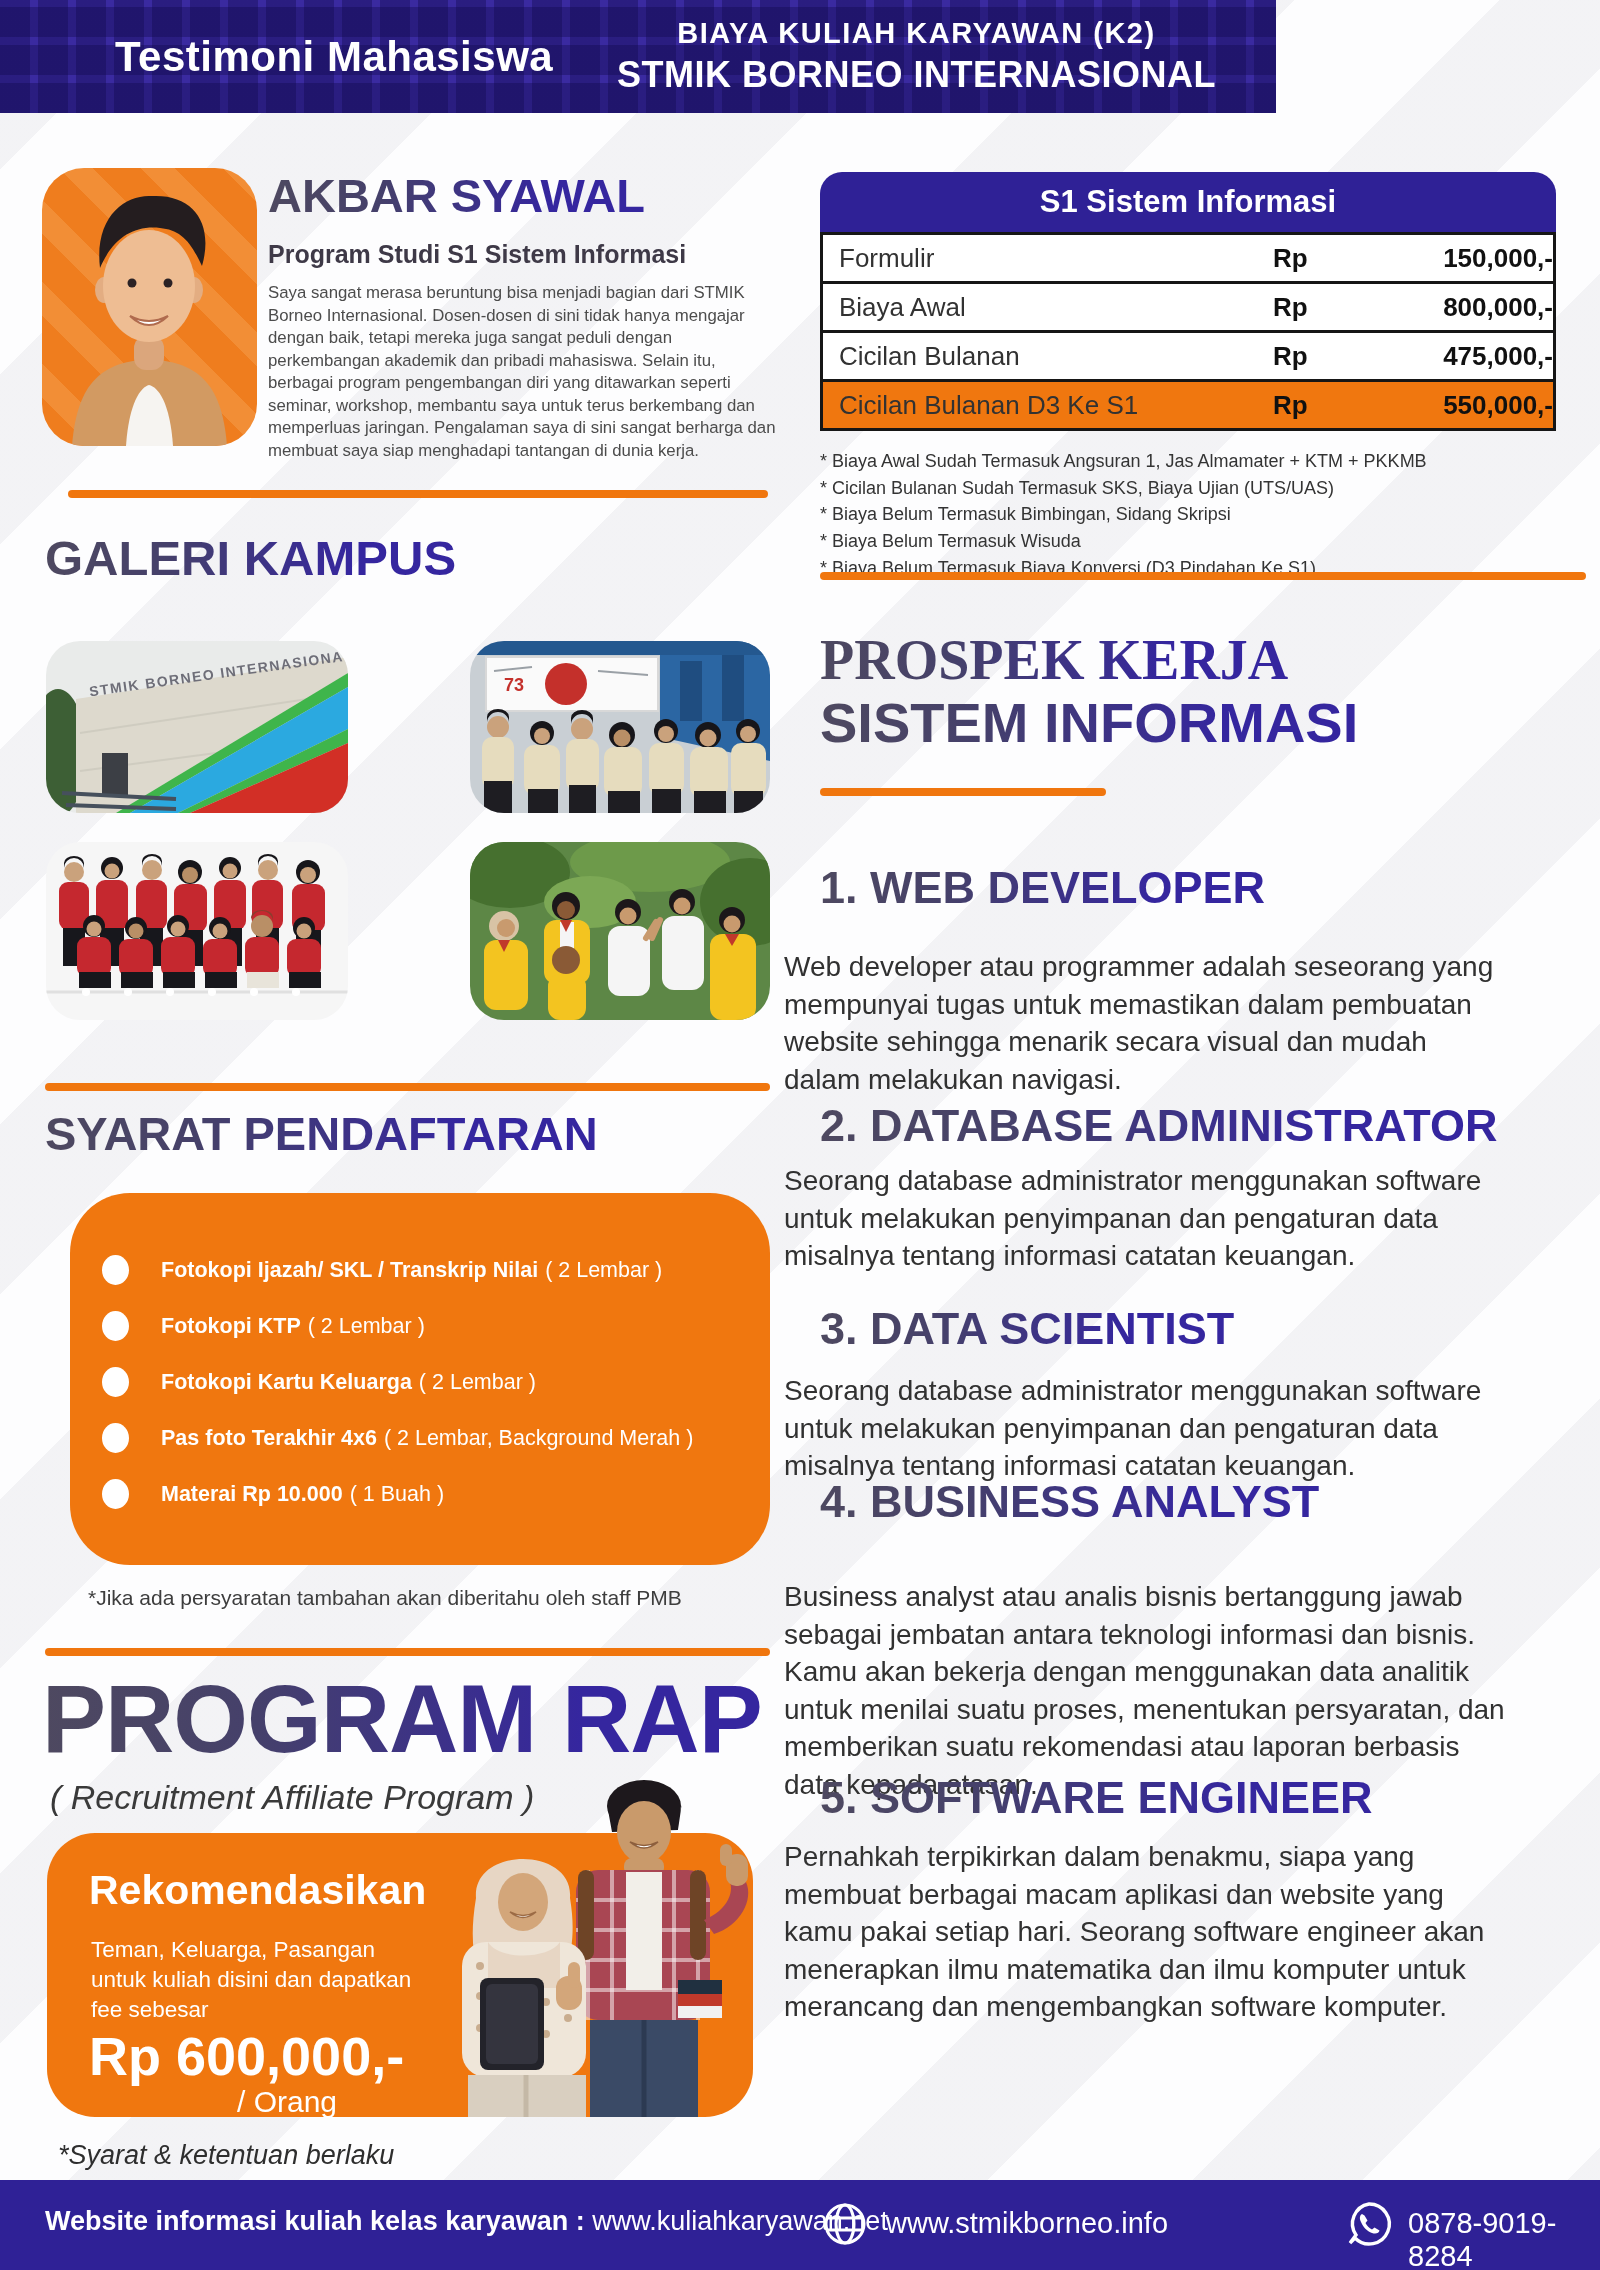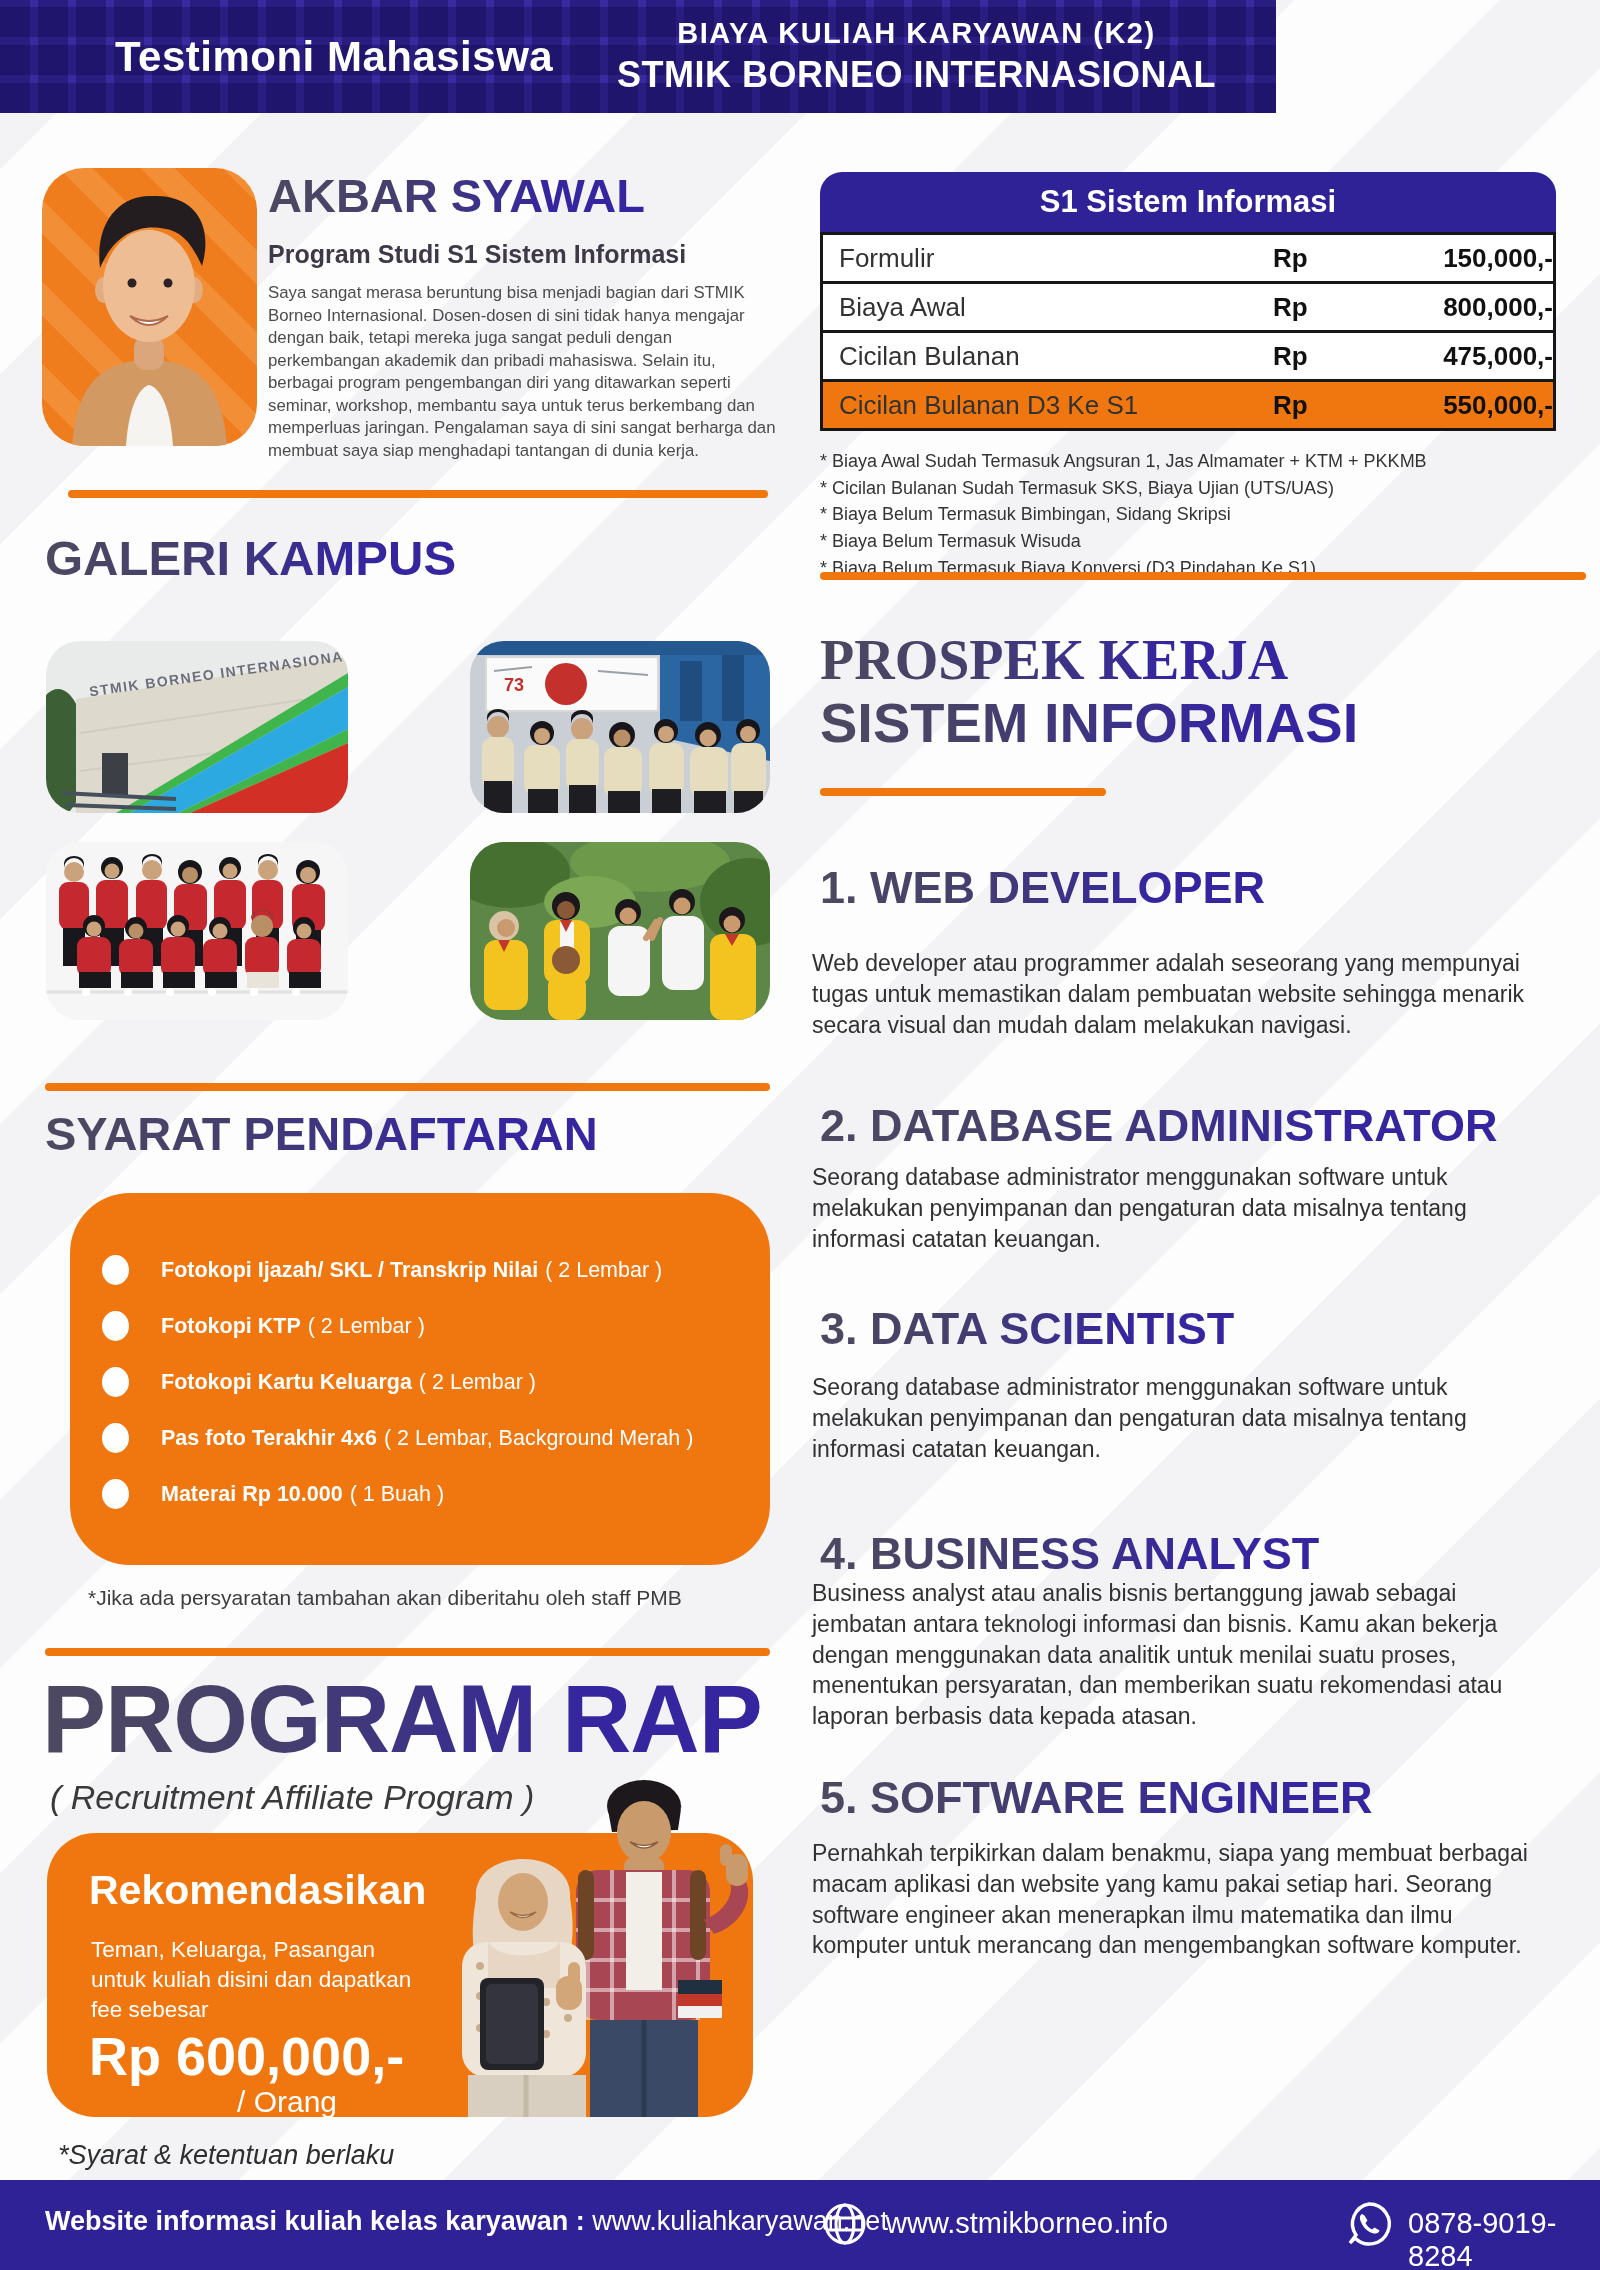--- a/index.html
+++ b/index.html
@@ -57,21 +57,21 @@
   .g1{left:46px;top:641px;width:302px;height:172px;}
   .g2{left:470px;top:641px;width:300px;height:172px;}
   .g3{left:46px;top:842px;width:302px;height:178px;}
   .g4{left:470px;top:842px;width:300px;height:178px;}
   .g1-sign{position:absolute;top:24px;left:42px;transform:rotate(-8deg);font-size:14px;font-weight:700;
     color:#6e6e78;letter-spacing:1.5px;white-space:nowrap;}
   
   .pk1{left:820px;top:628px;font-size:56px;}
   .pk2{left:820px;top:690px;font-size:56px;}
   .pitem-h{position:absolute;left:820px;font-size:45px;}
-  .pitem-p{position:absolute;left:812px;width:725px;font-size:23px;line-height:1.34;color:#313131;}
+  .pitem-p{position:absolute;left:784px;width:725px;font-size:28px;line-height:1.34;color:#313131;}
   
   .syarat-title{left:45px;top:1106px;font-size:47px;}
   .syarat-box{left:70px;top:1193px;width:700px;height:372px;border-radius:60px;background:#f0770f;
     box-sizing:border-box;padding:62px 30px 0 32px;}
   .sitem{display:flex;align-items:center;margin-bottom:26px;}
   .sdot{width:27px;height:30px;border-radius:50%;background:#fff;flex:0 0 auto;}
   .stext{margin-left:32px;font-size:21.5px;color:#fff;}
   .sb{font-weight:800;}
   .sn{font-weight:400;margin-left:7px;}
   .syarat-note{left:88px;top:1586px;font-size:21px;color:#3d3d3d;}
@@ -339,21 +339,21 @@
 
   <h3 class="pitem-h gtext" style="margin:0;top:862px;">1. WEB DEVELOPER</h3>
   <p class="pitem-p" style="margin:0;top:948px;">Web developer atau programmer adalah seseorang yang mempunyai tugas untuk memastikan dalam pembuatan website sehingga menarik secara visual dan mudah dalam melakukan navigasi.</p>
 
   <h3 class="pitem-h gtext" style="margin:0;top:1100px;">2. DATABASE ADMINISTRATOR</h3>
   <p class="pitem-p" style="margin:0;top:1162px;">Seorang database administrator menggunakan software untuk melakukan penyimpanan dan pengaturan data misalnya tentang informasi catatan keuangan.</p>
 
   <h3 class="pitem-h gtext" style="margin:0;top:1303px;">3. DATA SCIENTIST</h3>
   <p class="pitem-p" style="margin:0;top:1372px;">Seorang database administrator menggunakan software untuk melakukan penyimpanan dan pengaturan data misalnya tentang informasi catatan keuangan.</p>
 
-  <h3 class="pitem-h gtext" style="margin:0;top:1528px;">4. BUSINESS ANALYST</h3>
+  <h3 class="pitem-h gtext" style="margin:0;top:1476px;">4. BUSINESS ANALYST</h3>
   <p class="pitem-p" style="margin:0;top:1578px;">Business analyst atau analis bisnis bertanggung jawab sebagai jembatan antara teknologi informasi dan bisnis. Kamu akan bekerja dengan menggunakan data analitik untuk menilai suatu proses, menentukan persyaratan, dan memberikan suatu rekomendasi atau laporan berbasis data kepada atasan.</p>
 
   <h3 class="pitem-h gtext" style="margin:0;top:1772px;text-align:right;">5. SOFTWARE ENGINEER</h3>
   <p class="pitem-p" style="margin:0;top:1838px;">Pernahkah terpikirkan dalam benakmu, siapa yang membuat berbagai macam aplikasi dan website yang kamu pakai setiap hari. Seorang  software engineer akan menerapkan ilmu matematika dan ilmu komputer untuk merancang dan mengembangkan software komputer.</p>
 
   <h2 class="abs syarat-title gtext" style="margin:0;">SYARAT PENDAFTARAN</h2>
   <div class="abs syarat-box">
     <div class="sitem">
       <span class="sdot"></span>
       <span class="stext"><span class="sb">Fotokopi Ijazah/ SKL / Transkrip Nilai</span><span class="sn">( 2 Lembar )</span></span>

